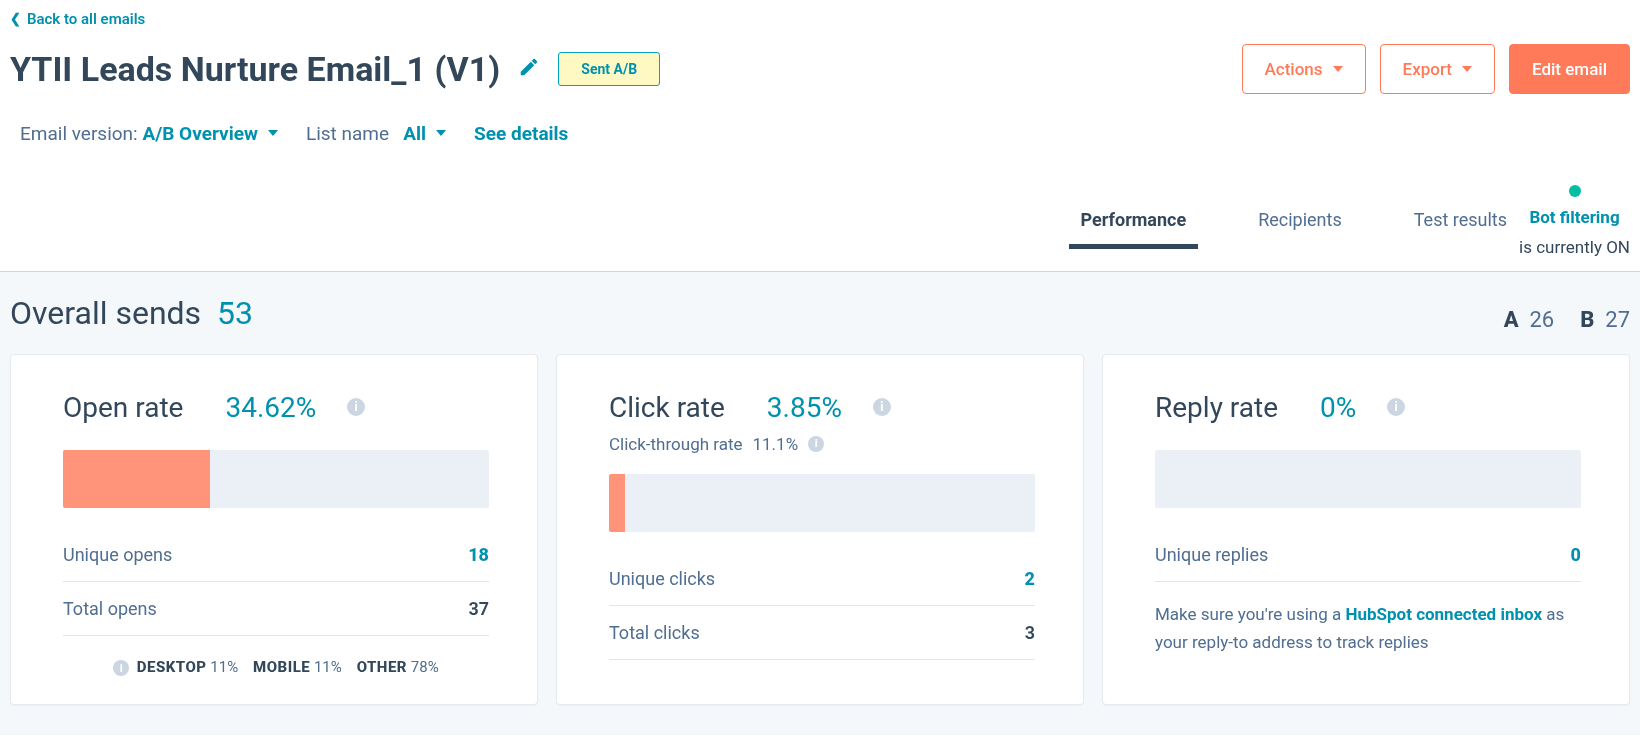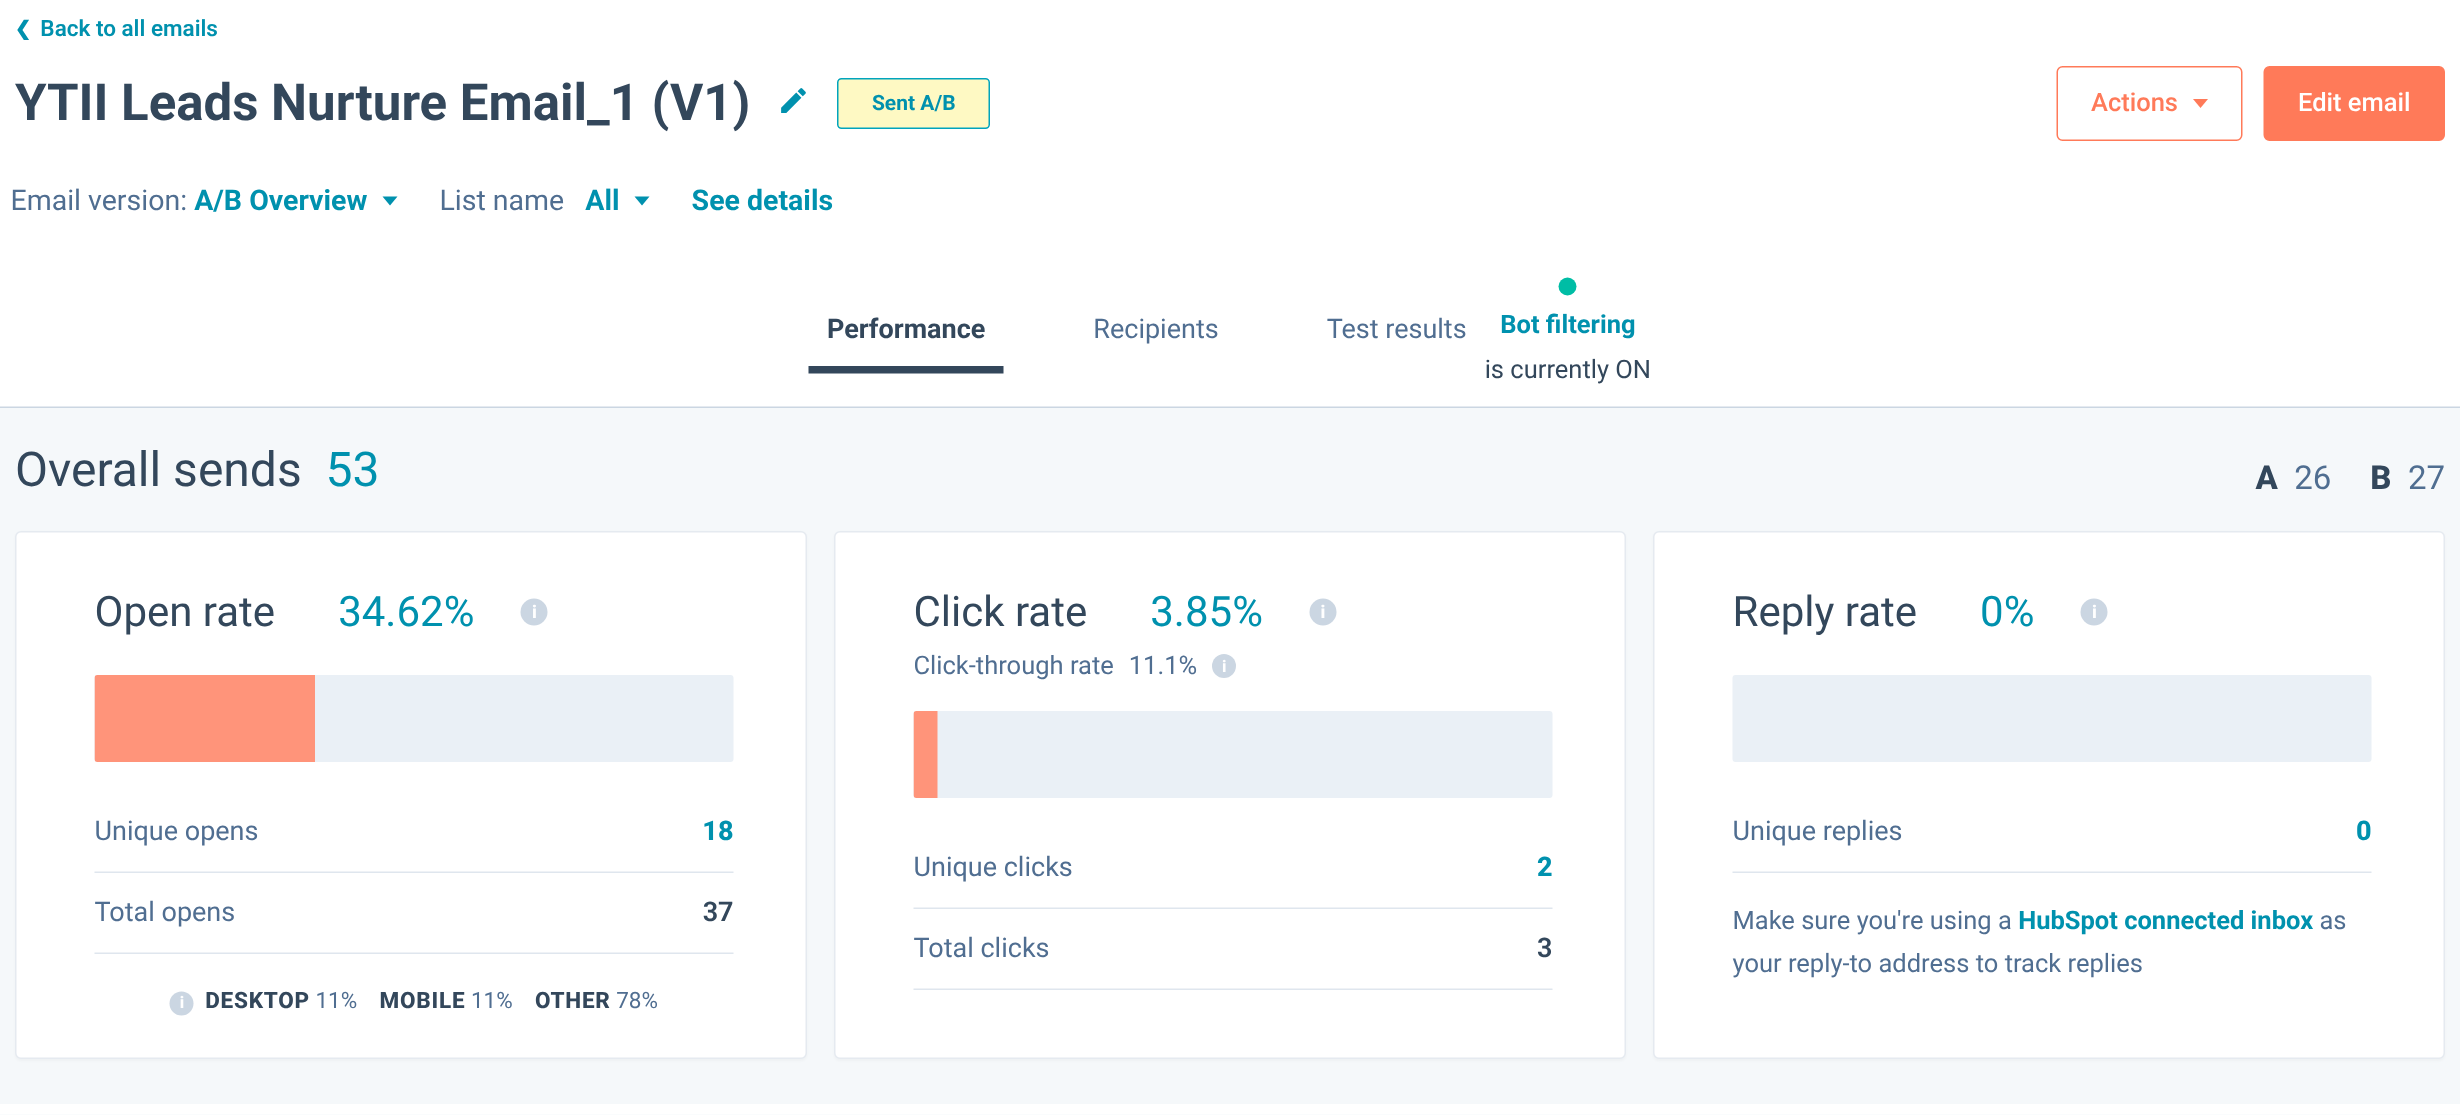--- a/index.html
+++ b/index.html
@@ -73,38 +73,38 @@
   }
   .caret-down {
     width: 0; height: 0;
     border-left: 5px solid transparent;
     border-right: 5px solid transparent;
     border-top: 6px solid currentColor;
     display: inline-block;
     margin-left: 2px;
   }
   .filterbar {
-    padding: 28px 10px 0 7px;
+    padding: 28px 10px 0 20px;
     display: flex;
     align-items: center;
     gap: 28px;
     font-size: 19px;
   }
   .label { color: #506e91; }
   .dd-link {
     color: #0091ae;
     font-weight: 700;
     cursor: pointer;
     display: inline-flex; align-items: center; gap: 8px;
   }
   .dd-link .caret-down { border-top-color: #0091ae; }
   .tabs-row {
     display: flex;
     align-items: center;
-    justify-content: center;
+    justify-content: flex-end;
     border-bottom: 1.5px solid #cbd6e2;
     margin-top: 40px;
     padding: 0 10px;
   }
   .tabs { display: flex; gap: 48px; }
   .tab {
     font-size: 18px;
     color: #506e91;
     padding: 0 12px 14px 12px;
     cursor: pointer;
@@ -215,20 +215,24 @@
           <path d="M3 17.25V21h3.75l11-11-3.75-3.75-11 11zM20.7 7.04a1 1 0 0 0 0-1.41l-2.34-2.34a1 1 0 0 0-1.41 0L15 5.24l3.75 3.75 1.95-1.95z"></path>
         </svg>
     </span>
     <span class="badge">Sent A/B</span>
   </div>
   <div class="right-actions">
     <span class="btn btn-outline">
       <span>Actions</span>
       <span class="caret-down"></span>
     </span>
+    <span class="btn btn-outline">
+      <span>Export</span>
+      <span class="caret-down"></span>
+    </span>
     <span class="btn btn-primary">
       <span>Edit email</span>
     </span>
   </div>
 </div>
 
 <div class="filterbar">
   <span>
     <span class="label">Email version:</span>
     <span class="dd-link">

